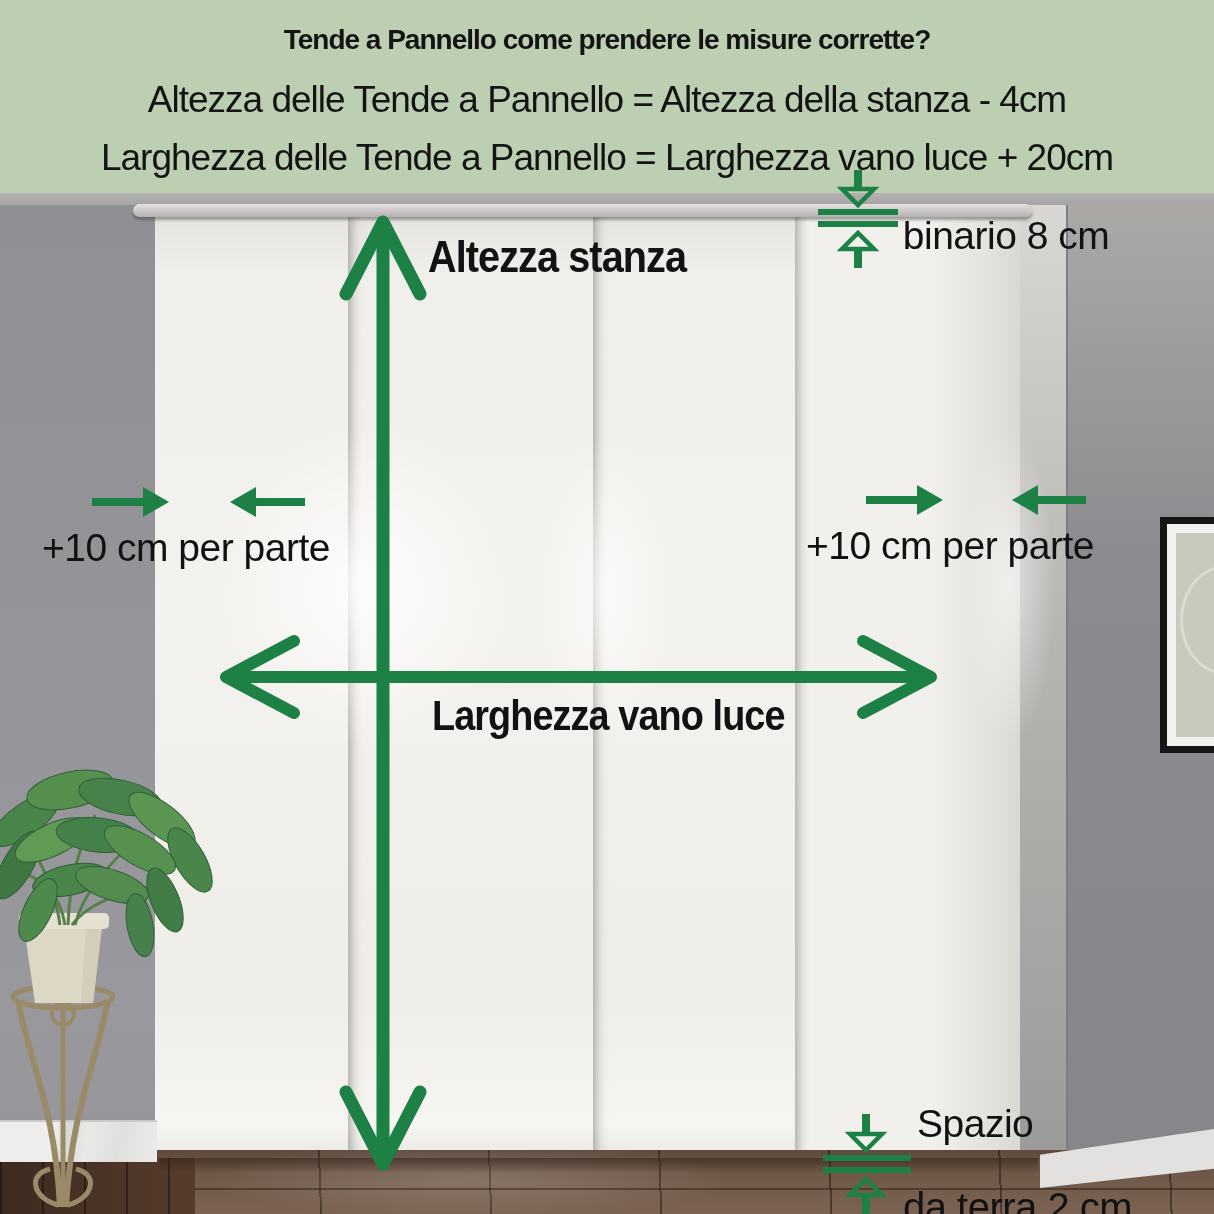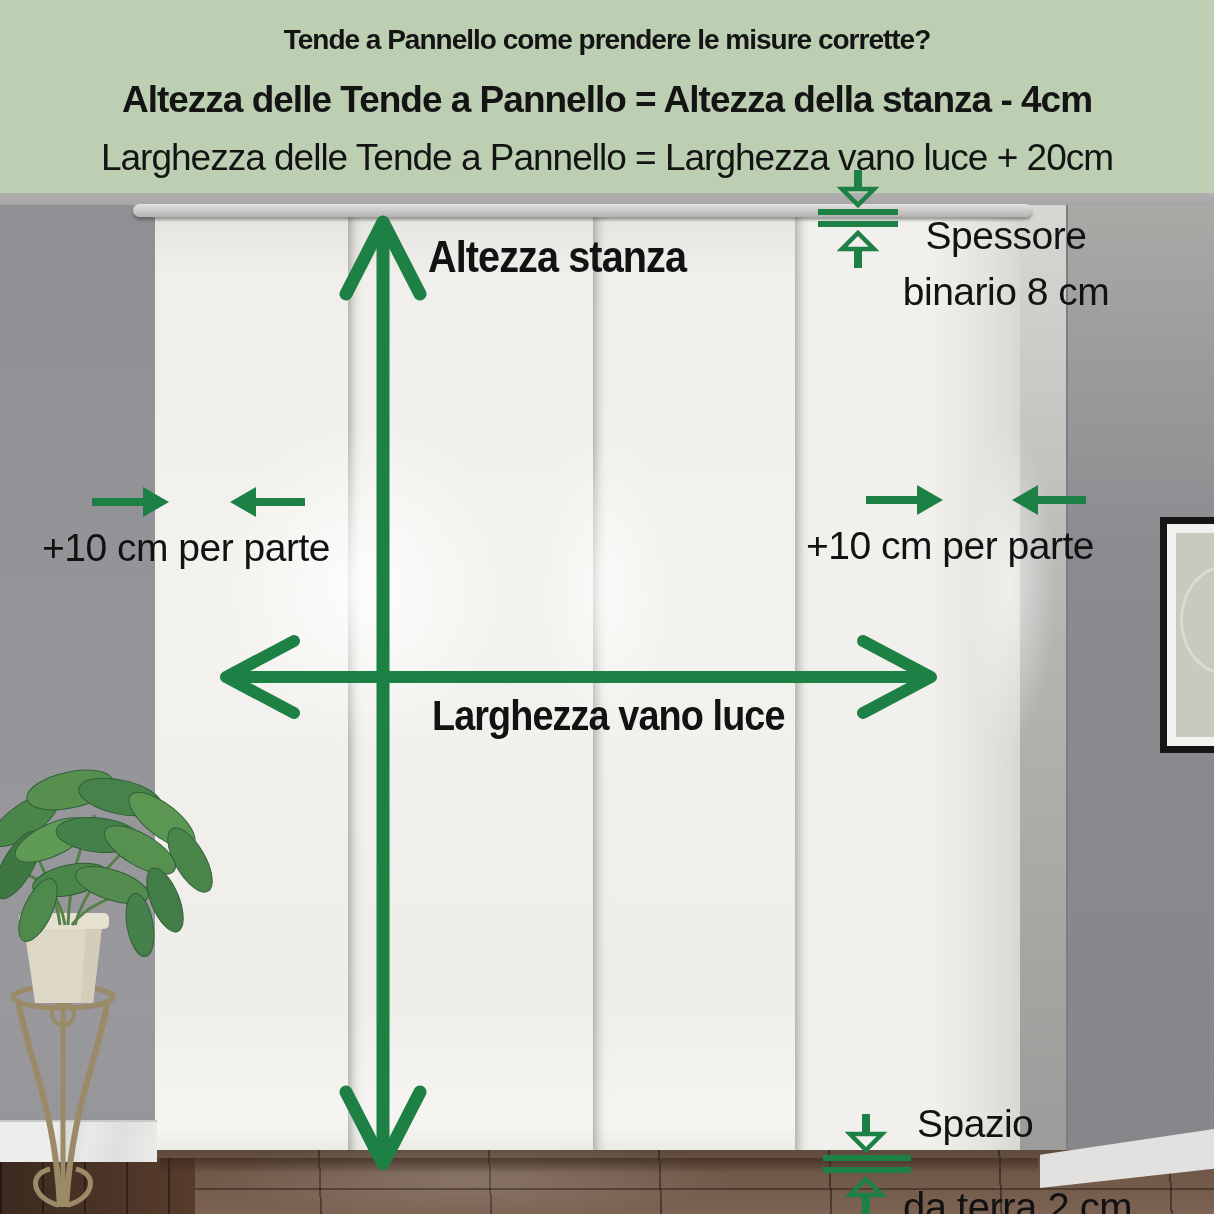--- a/index.html
+++ b/index.html
@@ -5,21 +5,21 @@
   html,body{margin:0;padding:0;background:#777;}
   *{box-sizing:border-box;}
   #stage{position:relative;width:1214px;height:1214px;overflow:hidden;
          font-family:"Liberation Sans",sans-serif;background:#8f8e93;}
   .abs{position:absolute;}
 
   
   #header{left:0;top:0;width:1214px;height:193px;background:#bccfb2;z-index:10;}
   #header .line{width:1214px;text-align:center;color:#141414;white-space:nowrap;}
   #title{top:4px;font-size:28px;font-weight:700;letter-spacing:-1px;margin-top:20px;}
-  #formula-h{top:79px;font-size:37px;letter-spacing:-1px;font-weight:bold;}
+  #formula-h{top:79px;font-size:37px;letter-spacing:-1px;}
   #formula-w{top:129px;font-size:37px;letter-spacing:-1px;margin-top:8px;}
 
   
   #ceiling{left:0;top:193px;width:1214px;height:18px;background:linear-gradient(180deg,#b2b0b1,#a09e9f);z-index:1;}
   #wall-left{left:0;top:205px;width:157px;height:1009px;background:linear-gradient(180deg,#908f94,#99989d 80%,#949398);z-index:2;}
   #wall-right{left:1040px;top:205px;width:174px;height:1009px;background:linear-gradient(180deg,#aaa9a6,#8b8a8f 35%,#86858a);z-index:2;}
   #recess{left:1014px;top:205px;width:54px;height:950px;background:linear-gradient(180deg,#d8d7d4,#b6b5b2 45%,#9c9b99);border-right:2px solid #7e7d82;z-index:3;}
   #track{left:133px;top:204px;width:899px;height:13px;border-radius:7px;
          background:linear-gradient(180deg,#e3e2e0,#b3b2b0);box-shadow:0 3px 3px rgba(60,58,55,.45);z-index:5;}
 
@@ -184,21 +184,20 @@
       <line x1="866" y1="1214" x2="866" y2="1197" stroke-width="8"></line>
       <polygon points="850,1195 882,1195 866,1179" stroke-width="4.5"></polygon>
     </g>
   </svg>
 
   <div class="abs lbl bold-lbl" id="lbl-altezza">Altezza stanza</div>
   <div class="abs lbl bold-lbl" id="lbl-larghezza">Larghezza vano luce</div>
   <div class="abs lbl" id="lbl-plus10-left">+10 cm per parte</div>
   <div class="abs lbl" id="lbl-plus10-right">+10 cm per parte</div>
   <div class="abs lbl" id="lbl-spessore">
-    <div>Spessore</div>
     <div>binario 8 cm</div>
   </div>
   <div class="abs lbl" id="lbl-spazio">Spazio</div>
   <div class="abs lbl" id="lbl-daterra">da terra 2 cm</div>
 
   <div class="abs" id="header">
     <div class="abs line" id="title">Tende a Pannello come prendere le misure corrette?</div>
     <div class="abs line" id="formula-h">Altezza delle Tende a Pannello = Altezza della stanza - 4cm</div>
     <div class="abs line" id="formula-w">Larghezza delle Tende a Pannello = Larghezza vano luce + 20cm</div>
   </div>

